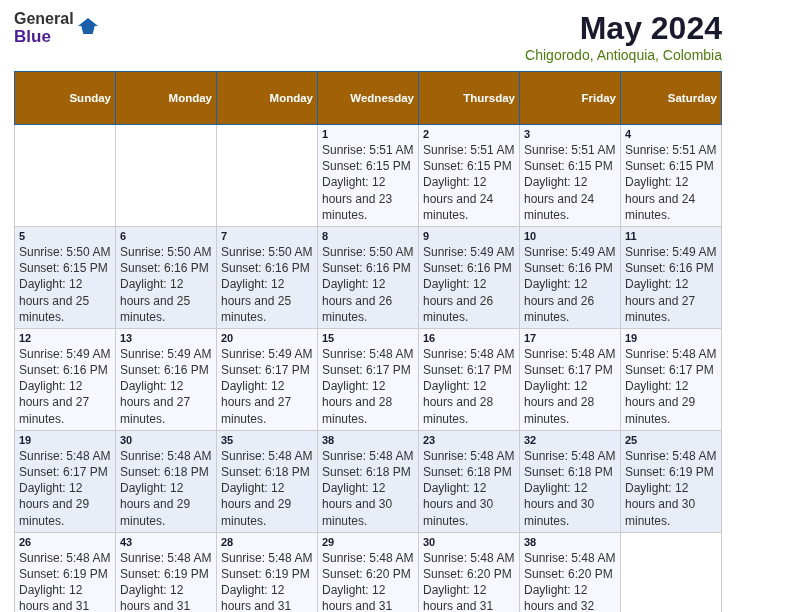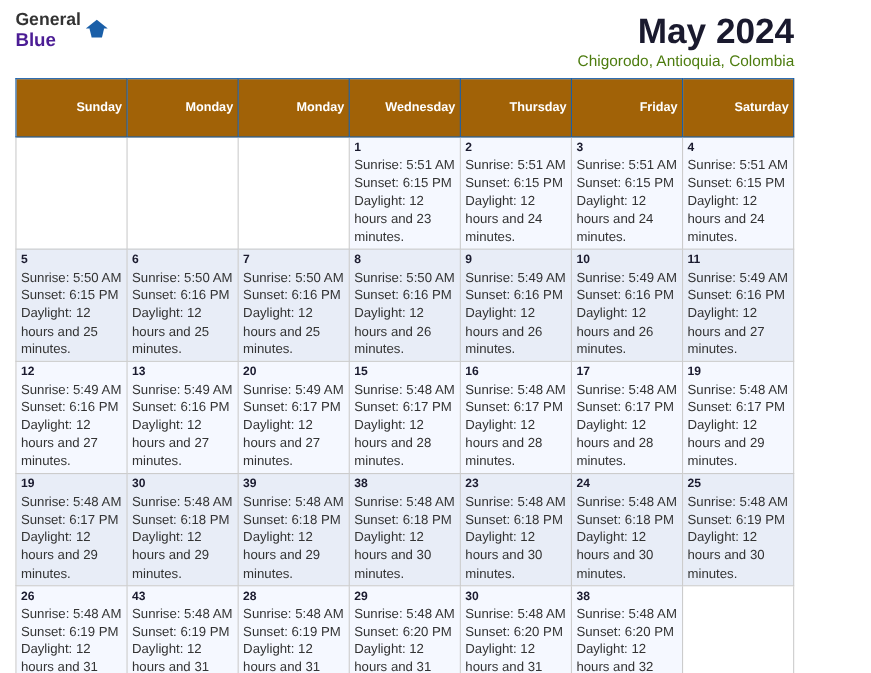--- a/index.html
+++ b/index.html
@@ -208,33 +208,33 @@
         <tr>
           <td>
             <span class="day-number">19</span>
             <div class="day-info">Sunrise: 5:48 AM<br>Sunset: 6:17 PM<br>Daylight: 12 hours and 29 minutes.</div>
           </td>
           <td>
             <span class="day-number">30</span>
             <div class="day-info">Sunrise: 5:48 AM<br>Sunset: 6:18 PM<br>Daylight: 12 hours and 29 minutes.</div>
           </td>
           <td>
-            <span class="day-number">39</span>
+            <span class="day-number">35</span>
             <div class="day-info">Sunrise: 5:48 AM<br>Sunset: 6:18 PM<br>Daylight: 12 hours and 29 minutes.</div>
           </td>
           <td>
             <span class="day-number">38</span>
             <div class="day-info">Sunrise: 5:48 AM<br>Sunset: 6:18 PM<br>Daylight: 12 hours and 30 minutes.</div>
           </td>
           <td>
             <span class="day-number">23</span>
             <div class="day-info">Sunrise: 5:48 AM<br>Sunset: 6:18 PM<br>Daylight: 12 hours and 30 minutes.</div>
           </td>
           <td>
-            <span class="day-number">24</span>
+            <span class="day-number">32</span>
             <div class="day-info">Sunrise: 5:48 AM<br>Sunset: 6:18 PM<br>Daylight: 12 hours and 30 minutes.</div>
           </td>
           <td>
             <span class="day-number">25</span>
             <div class="day-info">Sunrise: 5:48 AM<br>Sunset: 6:19 PM<br>Daylight: 12 hours and 30 minutes.</div>
           </td>
         </tr>
         <tr>
           <td>
             <span class="day-number">26</span>

